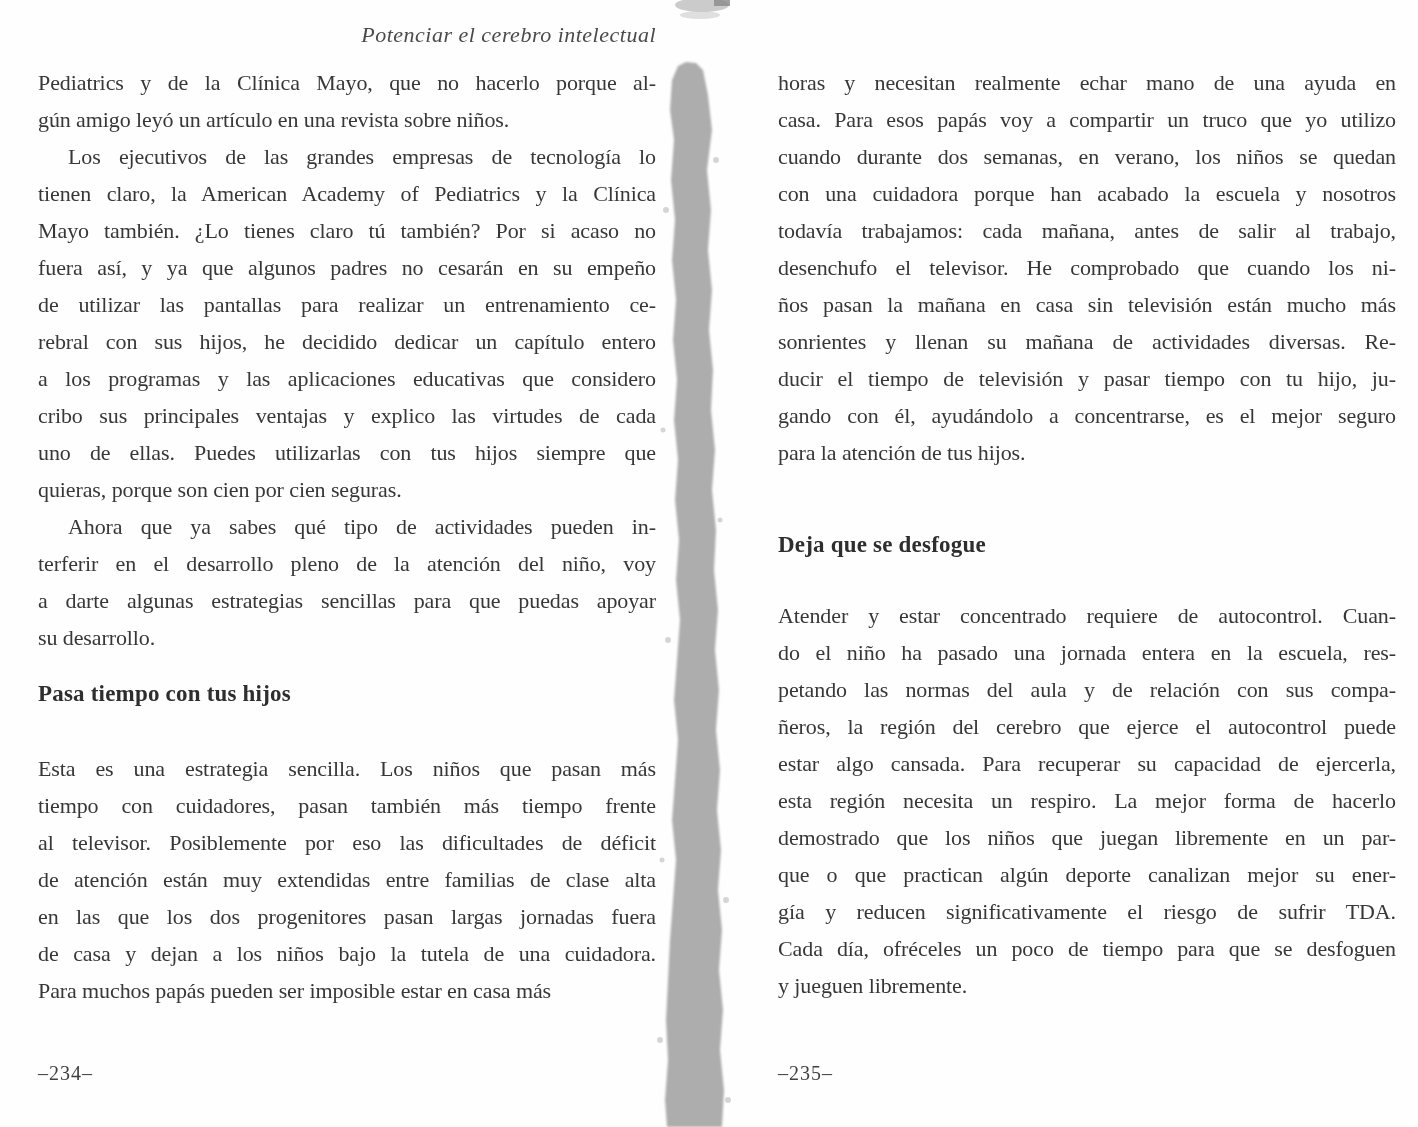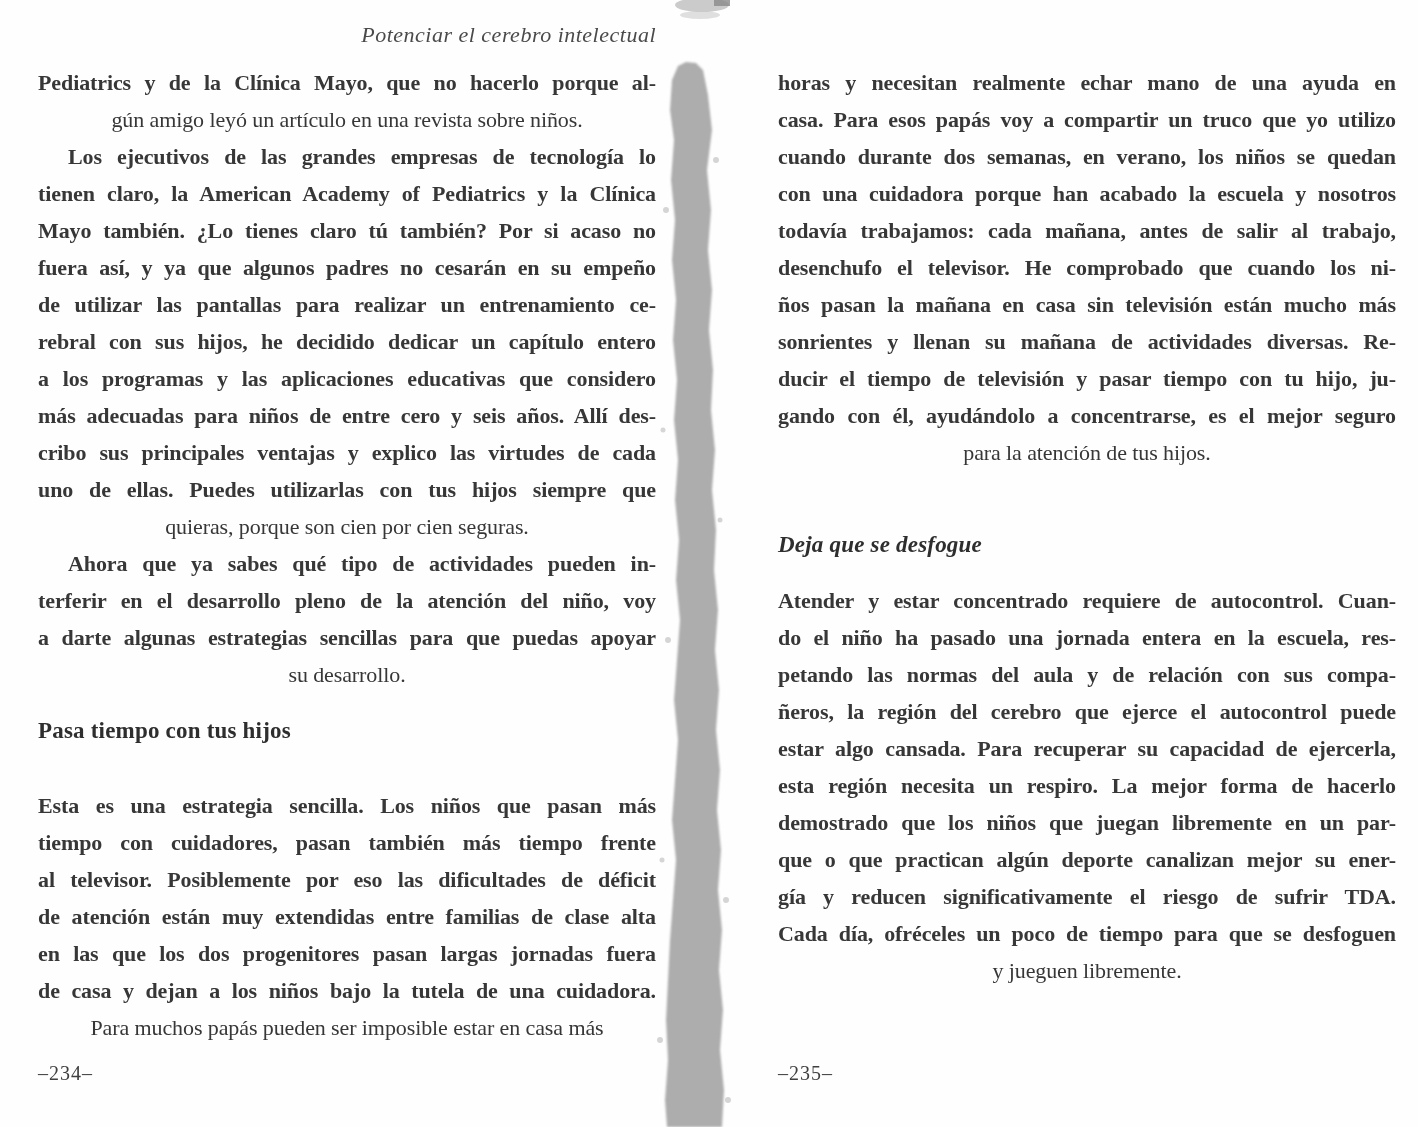--- a/index.html
+++ b/index.html
@@ -48,40 +48,39 @@
     letter-spacing: -0.1px;
   }
 
   .paragraph { margin: 0; }
 
   .line {
     line-height: 37px;
     height: 37px;
     white-space: normal;
     overflow: hidden;
-    text-align: center;
+    text-align: left;
   }
   .line.just {
     text-align: justify;
     text-align-last: justify;
-    font-weight: bold;
   }
   .paragraph.indent .line.first {
     text-indent: 30px;
   }
 
   .section-heading {
     font-weight: bold;
     font-size: 23px;
     line-height: 36px;
     color: #2e2e2e;
     letter-spacing: 0.2px;
   }
   .page-left  .section-heading { margin-top: 20px; margin-bottom: 38px; }
-  .page-right .section-heading { margin-top: 56px; margin-bottom: 19px; font-style: italic; }
+  .page-right .section-heading { margin-top: 56px; margin-bottom: 34px; }
 
   .page-number {
     position: absolute;
     top: 1062px;
     left: 0;
     width: 100%;
     text-align: left;
     font-size: 20px;
     color: #3f3f3f;
     letter-spacing: 1px;
@@ -107,21 +106,20 @@
           <div class="line">gún amigo leyó un artículo en una revista sobre niños.</div>
         </div>
         <div class="paragraph indent">
           <div class="line just first">Los ejecutivos de las grandes empresas de tecnología lo</div>
           <div class="line just">tienen claro, la American Academy of Pediatrics y la Clínica</div>
           <div class="line just">Mayo también. ¿Lo tienes claro tú también? Por si acaso no</div>
           <div class="line just">fuera así, y ya que algunos padres no cesarán en su empeño</div>
           <div class="line just">de utilizar las pantallas para realizar un entrenamiento ce-</div>
           <div class="line just">rebral con sus hijos, he decidido dedicar un capítulo entero</div>
           <div class="line just">a los programas y las aplicaciones educativas que considero</div>
-          <div class="line just">más adecuadas para niños de entre cero y seis años. Allí des-</div>
           <div class="line just">cribo sus principales ventajas y explico las virtudes de cada</div>
           <div class="line just">uno de ellas. Puedes utilizarlas con tus hijos siempre que</div>
           <div class="line">quieras, porque son cien por cien seguras.</div>
         </div>
         <div class="paragraph indent">
           <div class="line just first">Ahora que ya sabes qué tipo de actividades pueden in-</div>
           <div class="line just">terferir en el desarrollo pleno de la atención del niño, voy</div>
           <div class="line just">a darte algunas estrategias sencillas para que puedas apoyar</div>
           <div class="line">su desarrollo.</div>
         </div>

